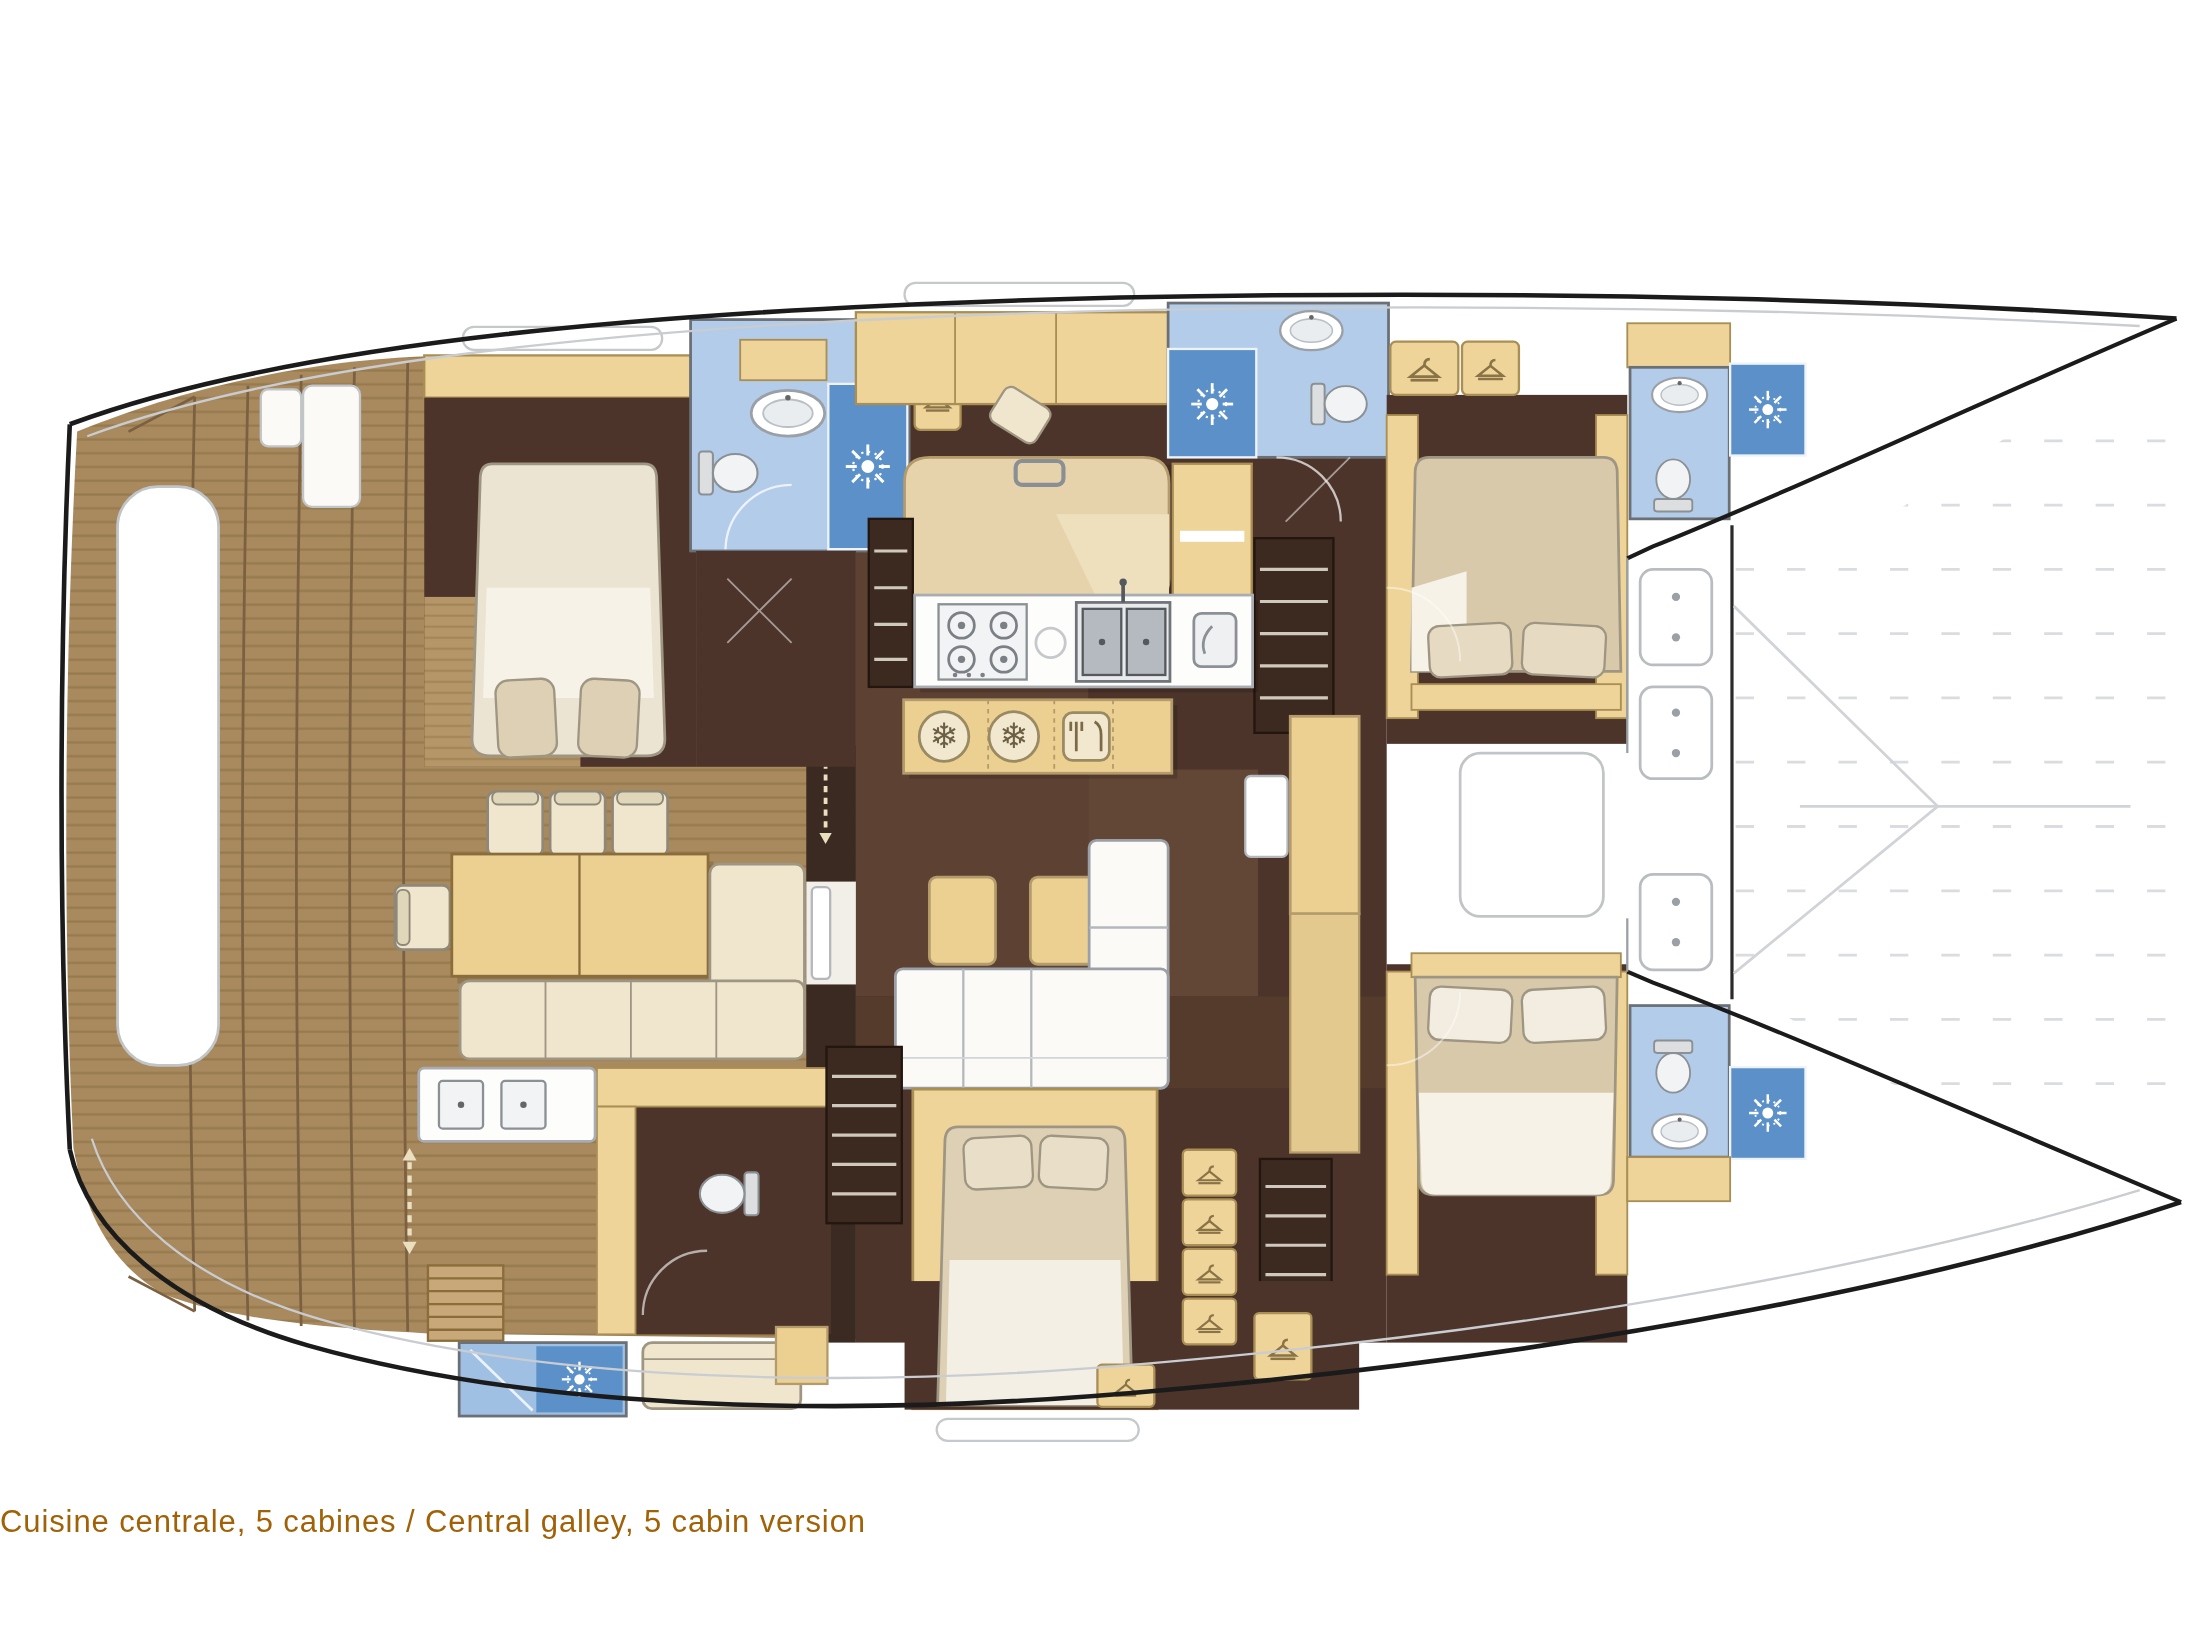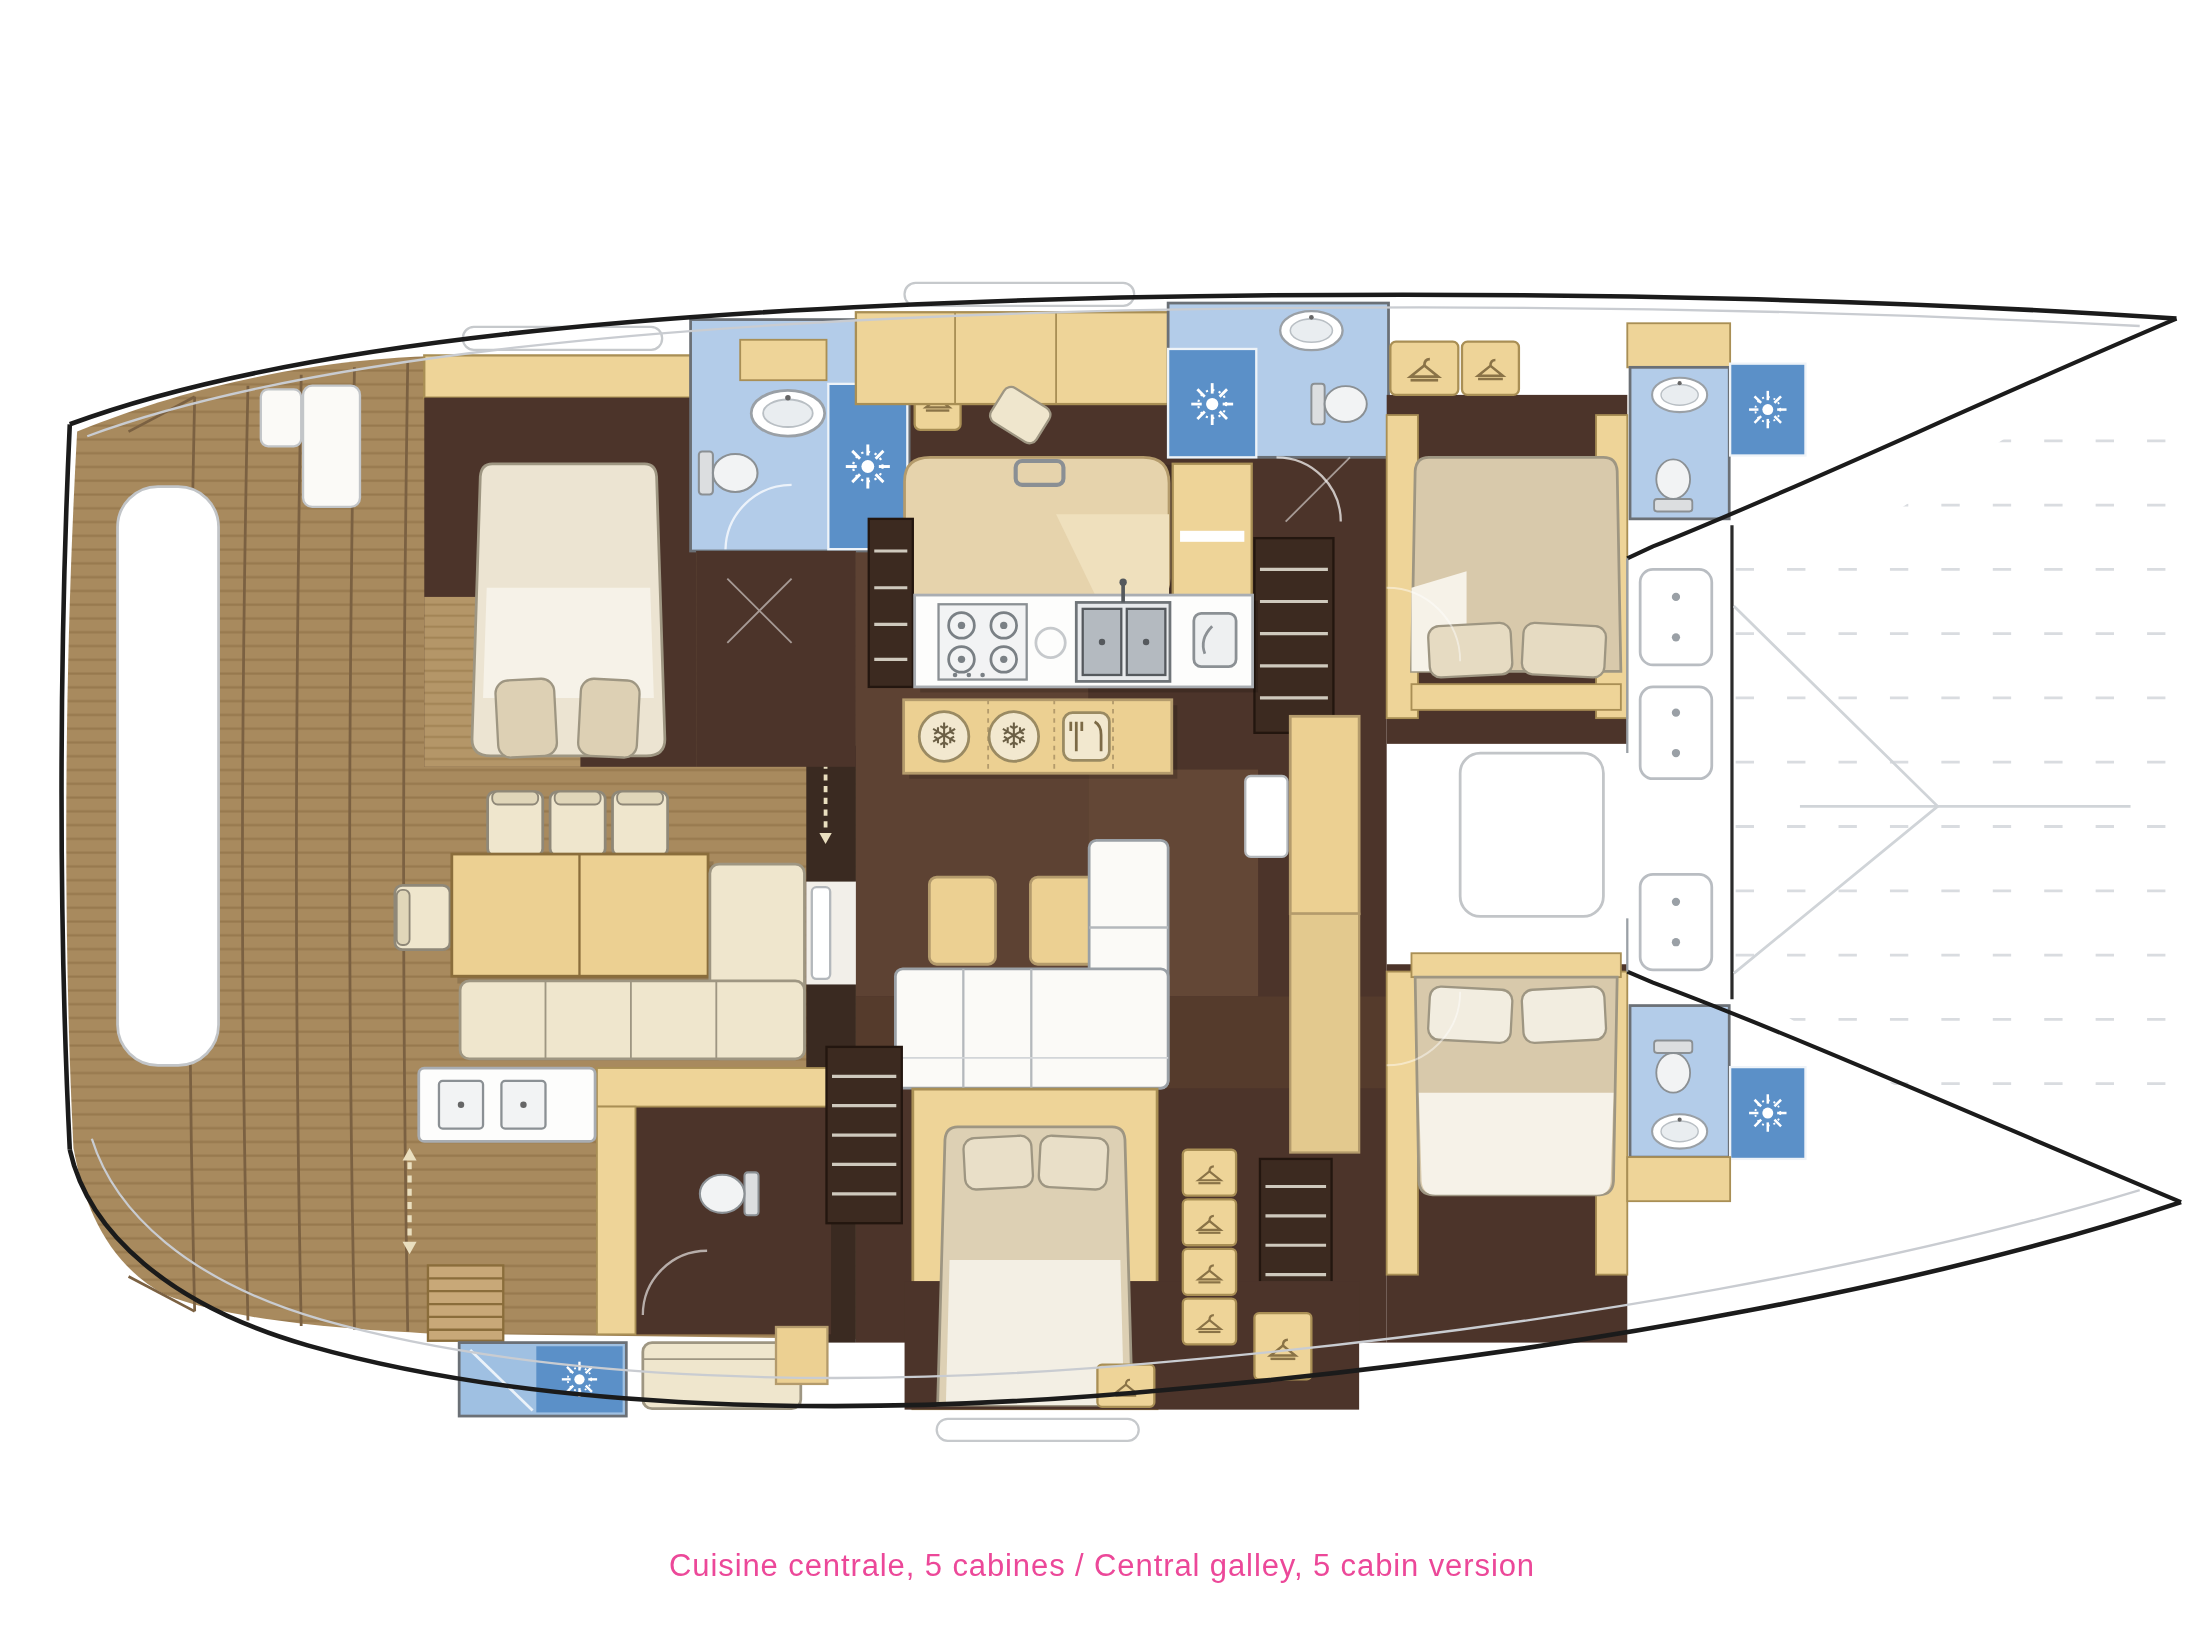--- a/index.html
+++ b/index.html
@@ -1,20 +1,20 @@
 <!DOCTYPE html>
 <html style="font-size:14.7px"><head>
 <meta charset="utf-8">
 <style>
   html,body{margin:0;padding:0;background:#ffffff;}
   .page{position:relative;width:2204px;height:1653px;background:#fff;overflow:hidden;
         font-family:"Liberation Sans", sans-serif;}
   svg{position:absolute;left:0;top:0;}
-  .caption{position:absolute;left:0;top:1504px;width:2204px;text-align:center;
-           font-size:31px;letter-spacing:0.9px;color:#ec4899;font-weight:400;margin-top:44px;}
+  .caption{position:absolute;left:0;top:1504px;width:2204px;
+           font-size:31px;letter-spacing:0.9px;color:#a16207;font-weight:400;}
 </style>
 </head>
 <body>
 
 <div class="page">
 <svg width="2204" height="1653" viewBox="0 0 2400 1800">
   <defs>
     <pattern id="pk" width="8" height="15" patternUnits="userSpaceOnUse">
       <rect width="8" height="15" fill="#a88a5e"></rect>
       <line x1="0" y1="13.5" x2="8" y2="13.5" stroke="#97794e" stroke-width="2.4"></line>

